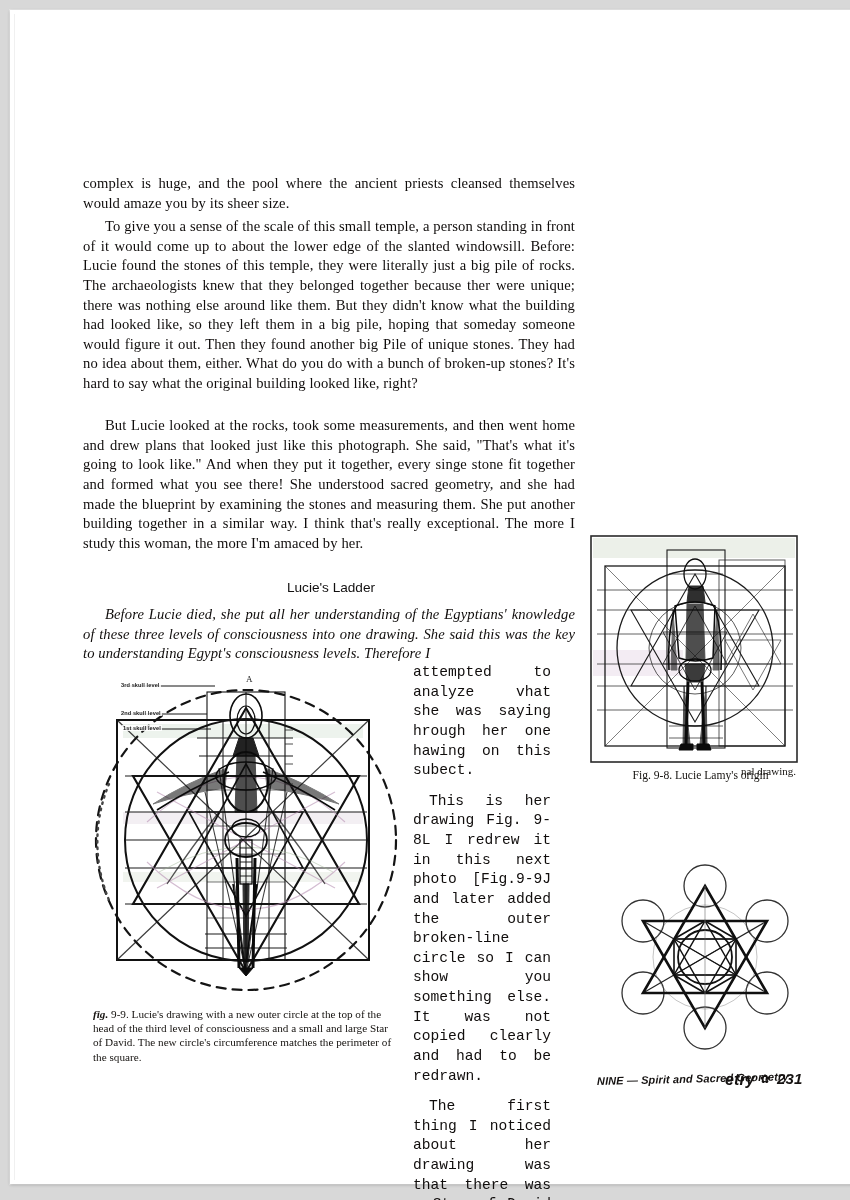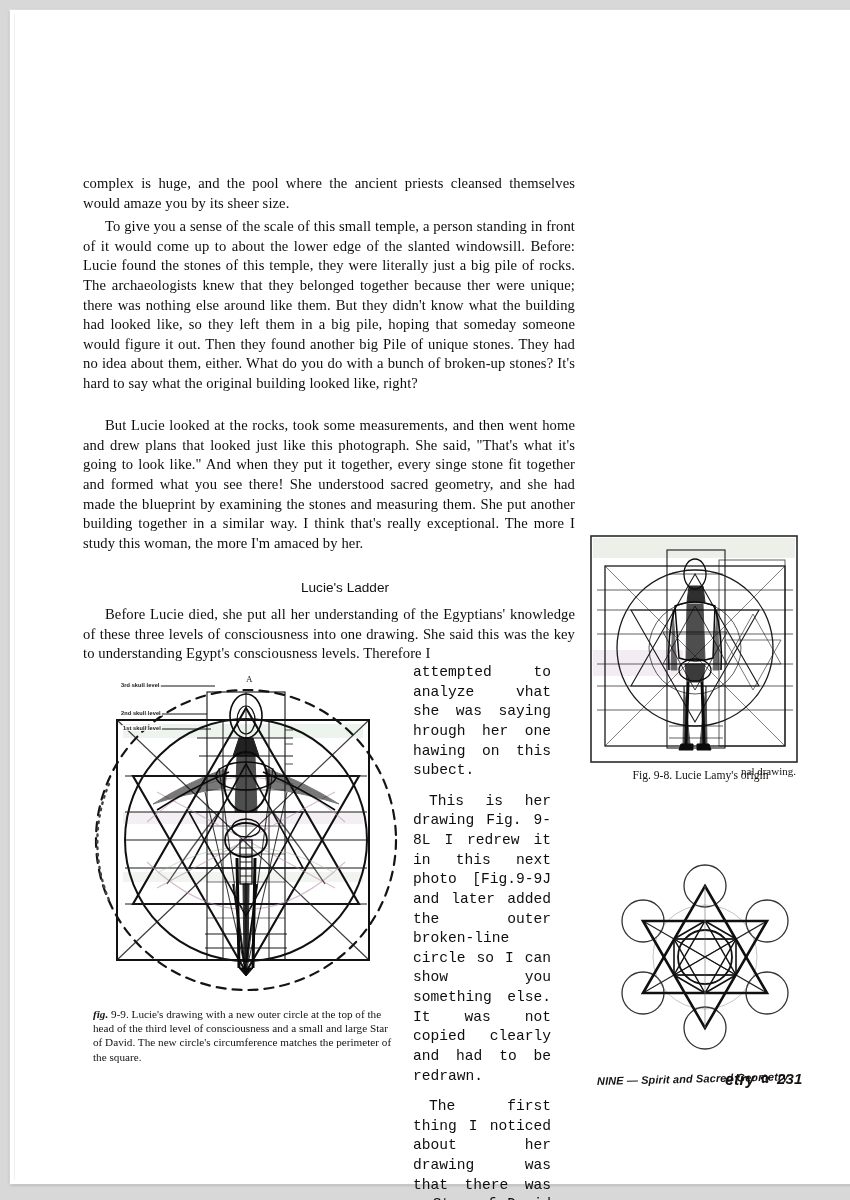--- a/index.html
+++ b/index.html
@@ -51,31 +51,32 @@
   }
   .body-col p.indent {
     text-indent: 22px;
   }
   #para-1 { top: 160px; }
   #para-2 { top: 203px; }
   #para-3 { top: 402px; }
 
   .section-head {
     position: absolute;
-    left: 84px;
+    left: 70px;
     width: 492px;
     top: 566px;
     text-align: center;
     font-family: "Liberation Sans", sans-serif;
     font-size: 13.6px;
     color: #121010;
   }
 
   #para-4 {
     top: 591px;
+    font-style: italic;
   }
 
   
   #narrow-col {
     position: absolute;
     left: 398px;
     top: 649px;
     width: 138px;
     font-size: 14.6px;
     line-height: 1.345;

